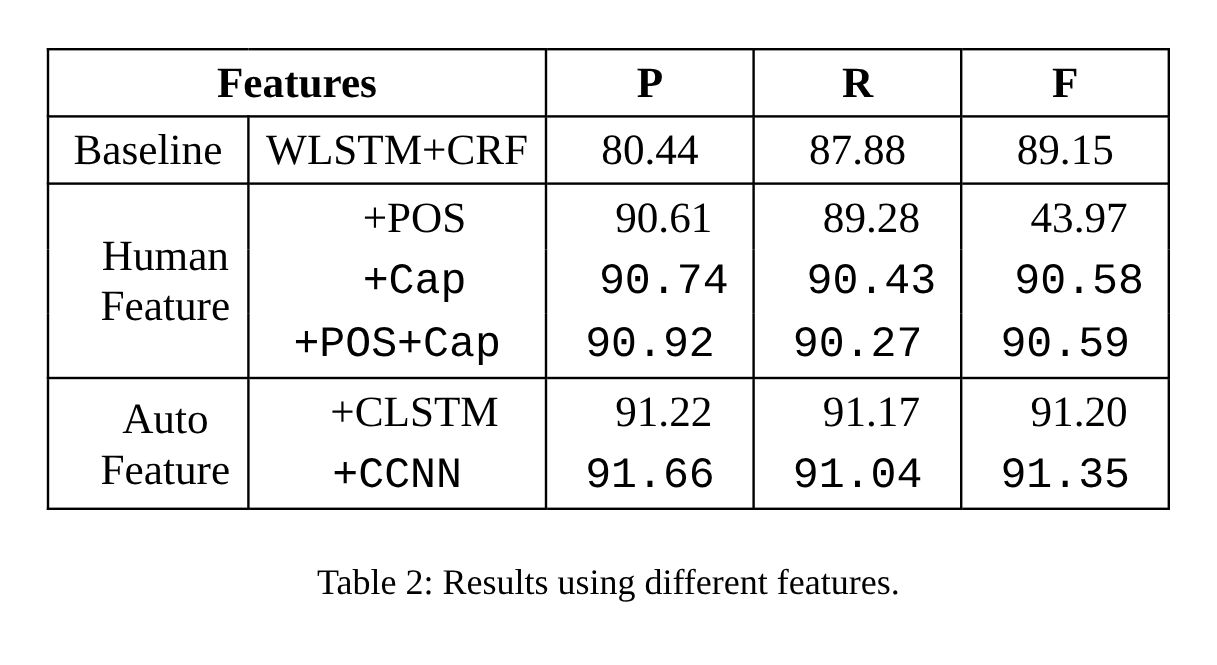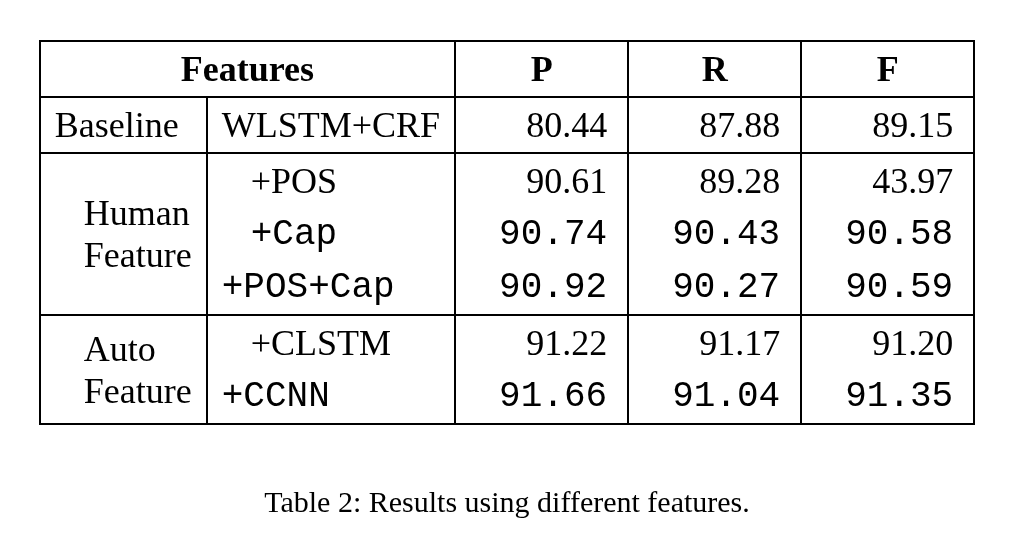--- a/index.html
+++ b/index.html
@@ -11,42 +11,42 @@
       flex-direction: column;
       align-items: center;
     }
     table {
       border-collapse: collapse;
       font-size: 36px;
     }
     th, td {
       border: 2px solid #000;
       padding: 6px 18px;
-      text-align: left;
+      text-align: center;
     }
     th {
       font-weight: bold;
       text-align: center;
     }
     .num {
-      text-align: right;
+      text-align: center;
       padding-left: 20px;
       padding-right: 20px;
     }
     .group-col {
       padding: 6px 14px;
       vertical-align: middle;
       border-right: 2px solid #000;
     }
     .feat-col {
       padding: 6px 14px;
       border-radius: 16px;
     }
     .caption {
-      margin-top: 60px;
+      margin-top: 44px;
       font-size: 30px;
       text-align: center;
     }
     
     tr.no-top td {
       border-top: none;
       font-family: Liberation Mono, monospace;
     }
     tr.no-bottom td {
       border-bottom: none;

